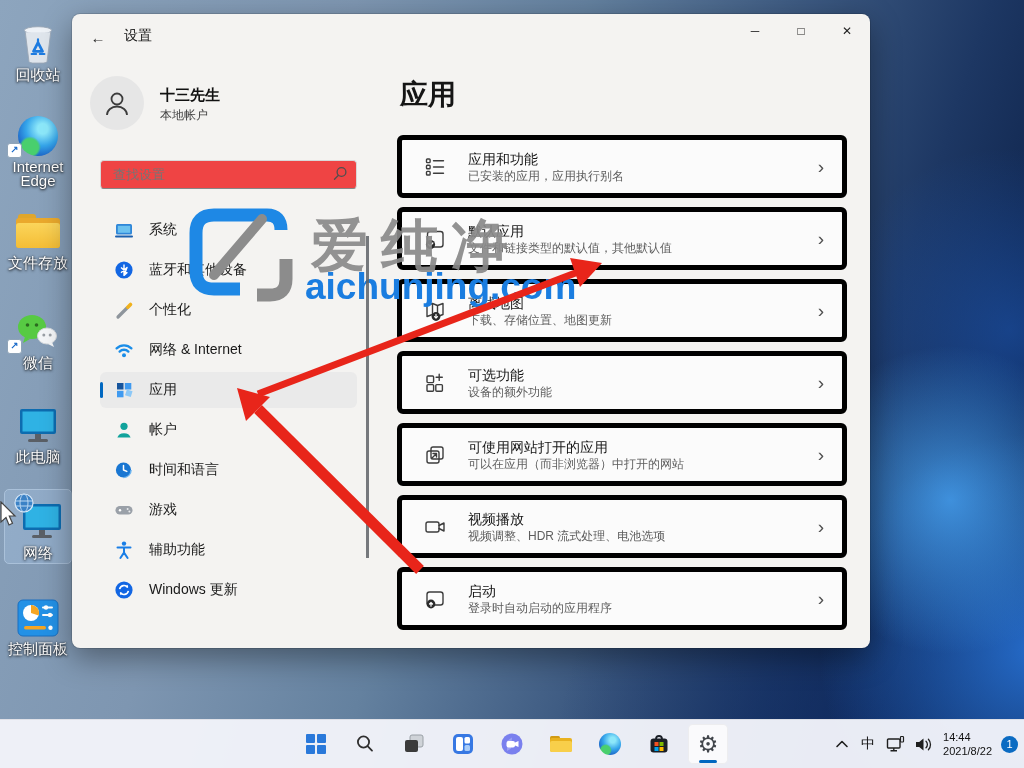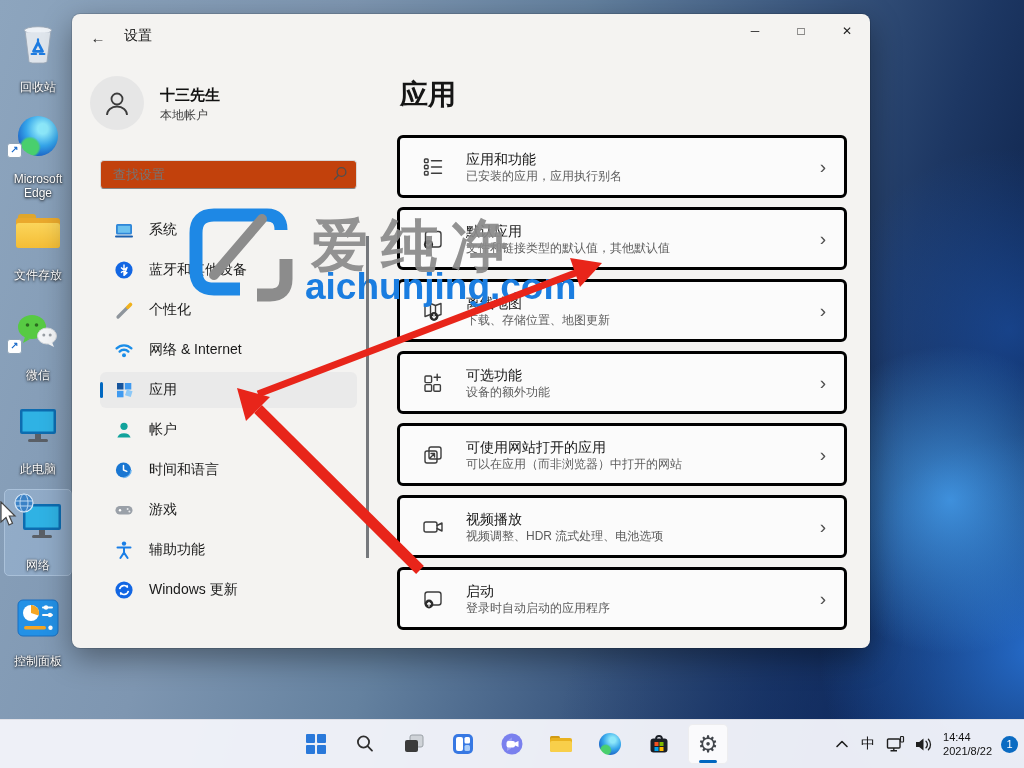--- a/index.html
+++ b/index.html
@@ -10,21 +10,21 @@
       radial-gradient(circle 220px at 950px 500px, rgba(70,160,240,.85), rgba(70,160,240,0) 70%),
       radial-gradient(circle 300px at 1035px 650px, rgba(40,115,215,.9), rgba(40,115,215,0) 72%),
       radial-gradient(circle 260px at 1010px 330px, rgba(30,90,185,.55), rgba(30,90,185,0) 70%),
       radial-gradient(circle 420px at 870px 760px, rgba(15,45,105,.65), rgba(15,45,105,0) 75%),
       linear-gradient(108deg,#8da5be 0%,#7e96b1 28%,#64819f 46%,#3f5c83 62%,#1d3763 78%,#0d224a 90%,#081a3a 100%);
   }
   .abs{position:absolute;}
   
   .dicon{position:absolute;left:5px;width:66px;text-align:center;z-index:5;padding:2px 0 3px;border-radius:4px;}
   .dicon .art{height:44px;display:flex;align-items:center;justify-content:center;position:relative;}
-  .dicon .lbl{margin-top:14px;font-size:12px;line-height:14px;color:#fff;text-shadow:0 1px 3px rgba(0,0,0,.9),0 0 2px rgba(0,0,0,.6);}
+  .dicon .lbl{margin-top:2px;font-size:15px;line-height:14px;color:#fff;text-shadow:0 1px 3px rgba(0,0,0,.9),0 0 2px rgba(0,0,0,.6);}
   .dicon.selected{background:rgba(165,195,225,.38);outline:1px solid rgba(200,222,245,.55);}
   .badge-shortcut{position:absolute;left:2px;bottom:0;width:13px;height:13px;background:#fff;border-radius:3px;border:1px solid #8fa4b8;font-size:10px;line-height:12px;color:#1668c8;font-weight:bold;}
   .edge-ball{width:40px;height:40px;border-radius:50%;
     background:
       radial-gradient(circle at 30% 78%, #49cf6d 0 20%, rgba(0,0,0,0) 26%),
       radial-gradient(circle at 62% 32%, #8ce7f9 0 14%, #35a5ea 46%, #1c63c6 76%, #154394 100%);}
   .folder-art{position:relative;width:44px;height:36px;}
   .folder-art .tab{position:absolute;left:2px;top:0;width:18px;height:10px;background:#e0a62b;border-radius:3px 3px 0 0;}
   .folder-art .back{position:absolute;left:0;top:4px;width:44px;height:30px;background:#eaa92c;border-radius:3px;}
   .folder-art .front{position:absolute;left:0;top:9px;width:44px;height:25px;background:linear-gradient(#fbd55b,#f4bd35);border-radius:3px;}
@@ -34,33 +34,33 @@
   .titlebar{position:absolute;top:0;left:0;right:0;height:48px;}
   .back-btn{position:absolute;left:12px;top:10px;width:28px;height:28px;text-align:center;line-height:28px;font-size:15px;color:#2b2b2b;border-radius:4px;}
   .win-title{position:absolute;left:52px;top:13px;font-size:14px;color:#1b1b1b;}
   .win-controls{position:absolute;right:0;top:0;display:flex;}
   .win-controls span{width:46px;height:34px;text-align:center;line-height:34px;font-size:12px;color:#222;}
   
   .avatar{position:absolute;left:18px;top:62px;width:54px;height:54px;border-radius:50%;background:#e6e6e6;display:flex;align-items:center;justify-content:center;}
   .user-name{position:absolute;left:88px;top:72px;font-size:15px;font-weight:bold;color:#111;}
   .user-type{position:absolute;left:88px;top:93px;font-size:12px;color:#3f3f3f;}
   
-  .search{position:absolute;left:28px;top:146px;width:255px;height:27px;background:#c2410c;border:1px solid #d8d8d8;border-bottom-color:#868686;border-radius:4px;}
+  .search{position:absolute;left:28px;top:146px;width:255px;height:27px;background:#ef4444;border:1px solid #d8d8d8;border-bottom-color:#868686;border-radius:4px;}
   .search input{position:absolute;left:10px;top:0;width:210px;height:25px;border:0;outline:0;font-size:13px;color:#222;background:transparent;font-family:inherit;}
   .search .mag{position:absolute;right:8px;top:5px;}
   
   .nav{position:absolute;left:28px;top:198px;width:257px;text-align:right;}
   .nav-item{position:relative;height:36px;margin-bottom:4px;border-radius:6px;display:flex;align-items:center;padding-left:14px;gap:15px;font-size:14px;color:#191919;}
   .nav-item .nicon{width:20px;height:20px;display:flex;align-items:center;justify-content:center;}
   .nav-item.selected{background:#eaeaea;}
   .nav-item.selected::before{content:"";position:absolute;left:0;top:10px;width:3px;height:16px;background:#0067c0;border-radius:2px;}
   
   .page-title{position:absolute;left:328px;top:62px;font-size:28px;font-weight:600;color:#151515;}
   .cards{position:absolute;left:325px;top:121px;width:450px;}
-  .card{height:63px;margin-bottom:9px;background:#fbfbfb;border:3px solid #000000;border-radius:6px;
+  .card{height:63px;margin-bottom:9px;background:#fbfbfb;border:5px solid #000000;border-radius:6px;
         display:flex;align-items:center;padding:0 18px 0 20px;box-sizing:border-box;}
   .card .cicon{width:26px;height:26px;margin-right:20px;flex:none;display:flex;align-items:center;justify-content:center;}
   .card .txt{flex:1;min-width:0;}
   .card .t1{font-size:14px;color:#161616;line-height:18px;}
   .card .t2{font-size:12px;color:#5d5d5d;line-height:15px;margin-top:1px;}
   .card .chev{font-size:19px;color:#4f4f4f;flex:none;}
   
   .wm{position:absolute;z-index:40;pointer-events:none;}
   .wm-brand{left:311px;top:208px;font-size:57px;font-weight:bold;color:#8a8a8a;letter-spacing:13px;opacity:.92;}
   .wm-url{left:305px;top:266px;font-size:37px;font-weight:bold;color:#1a7de0;}
@@ -100,21 +100,21 @@
     </svg>
   </div>
   <div class="lbl">回收站</div>
 </div>
 
 <div class="dicon" style="top:112px">
   <div class="art">
     <div class="edge-ball"></div>
     <div class="badge-shortcut">↗</div>
   </div>
-  <div class="lbl">Microsoft Edge</div>
+  <div class="lbl">Internet Edge</div>
 </div>
 
 <div class="dicon" style="top:208px">
   <div class="art">
     <div class="folder-art">
         <div class="tab"></div>
         <div class="back"></div>
         <div class="front"></div>
       </div>
   </div>

